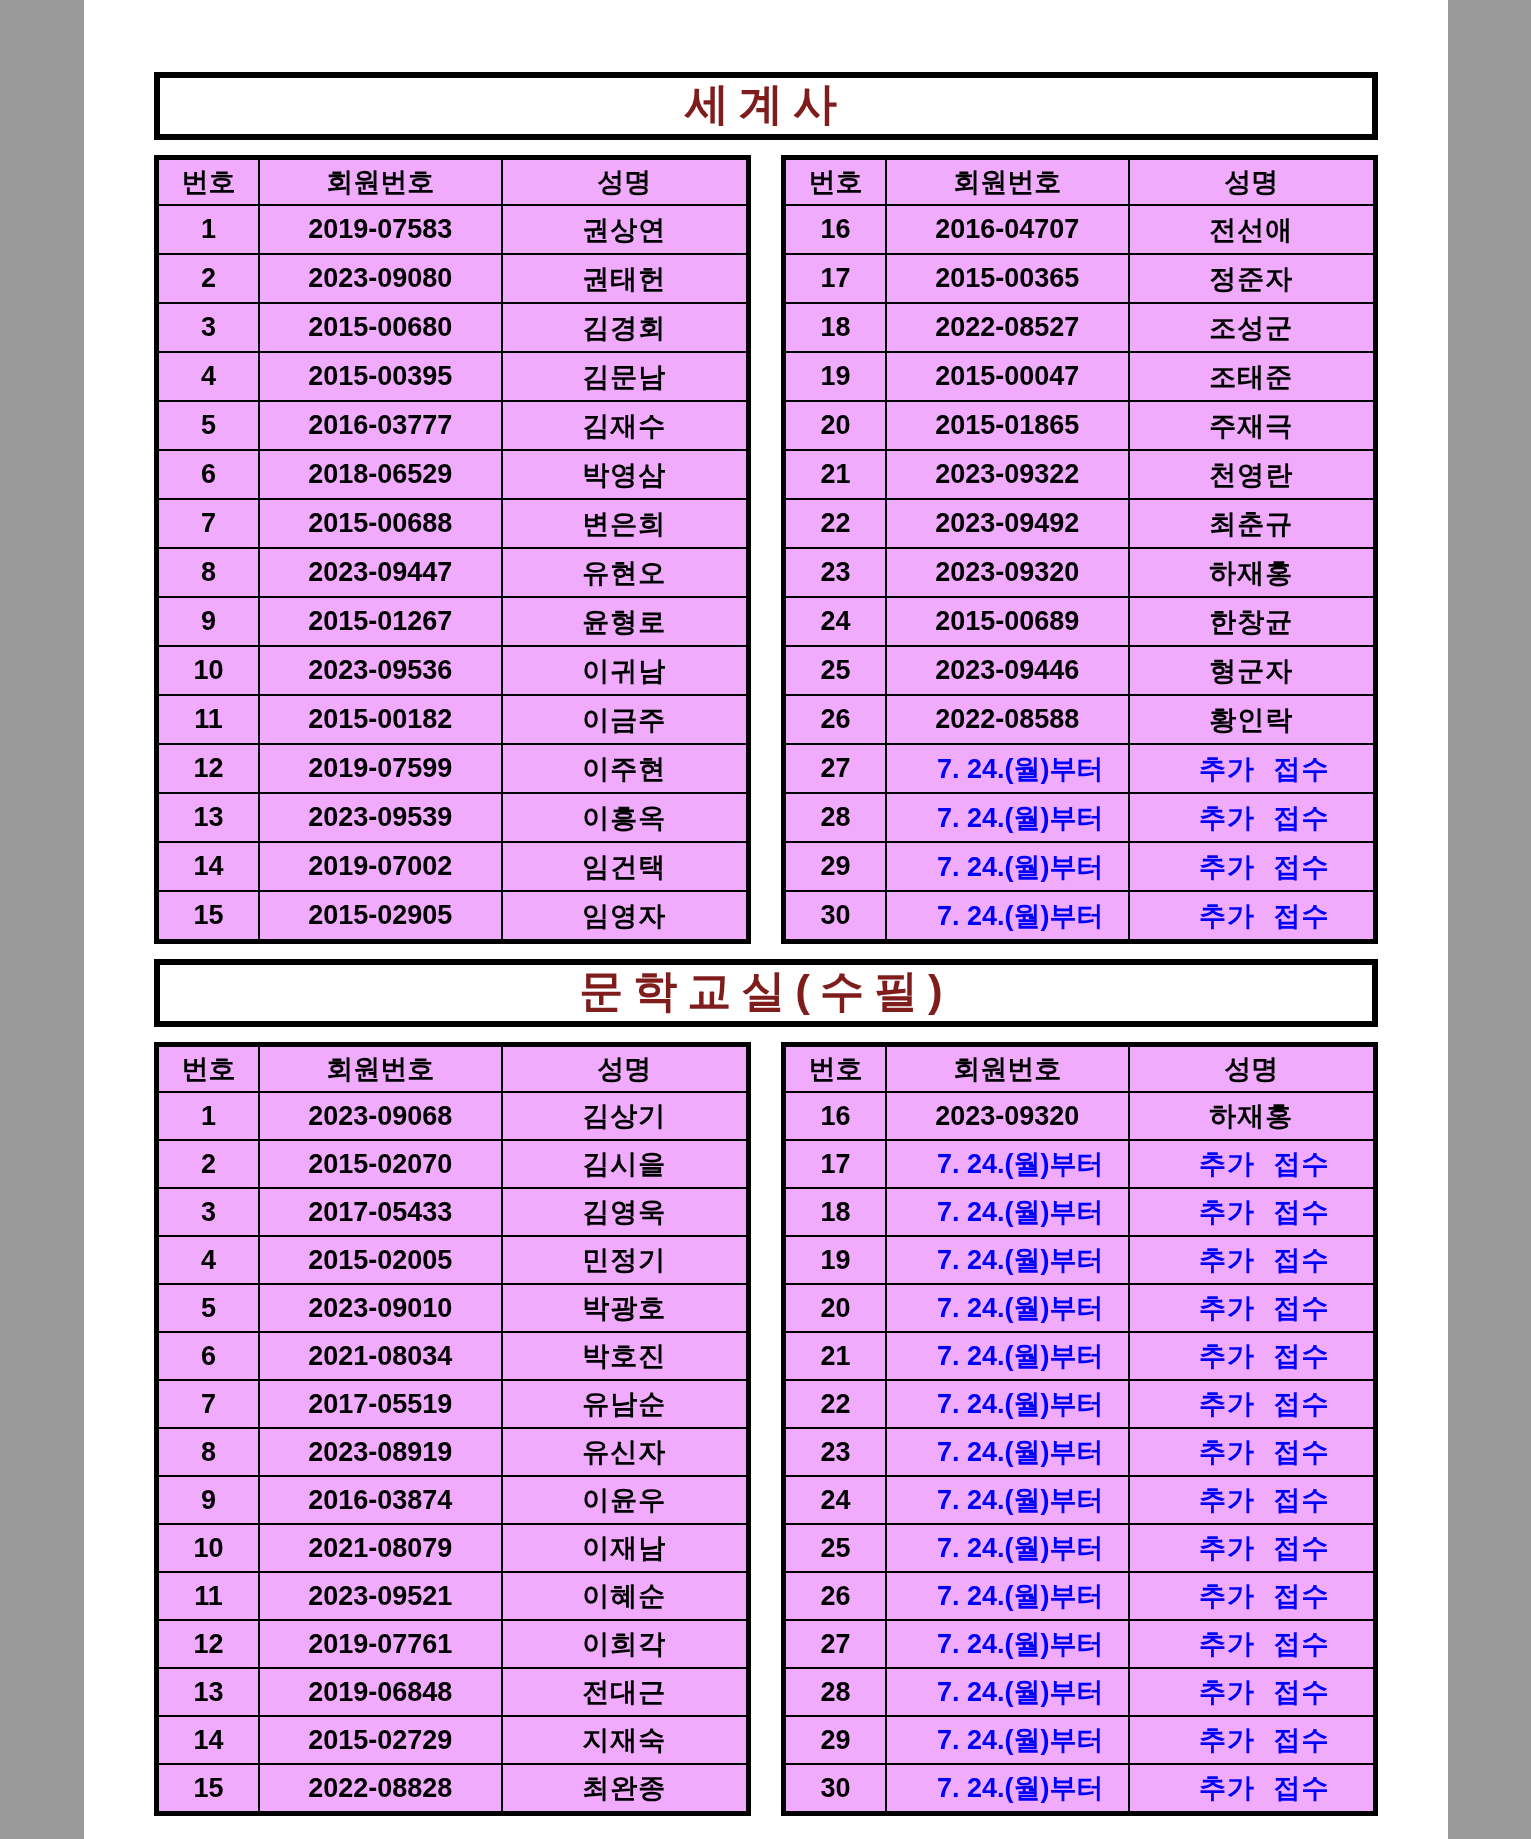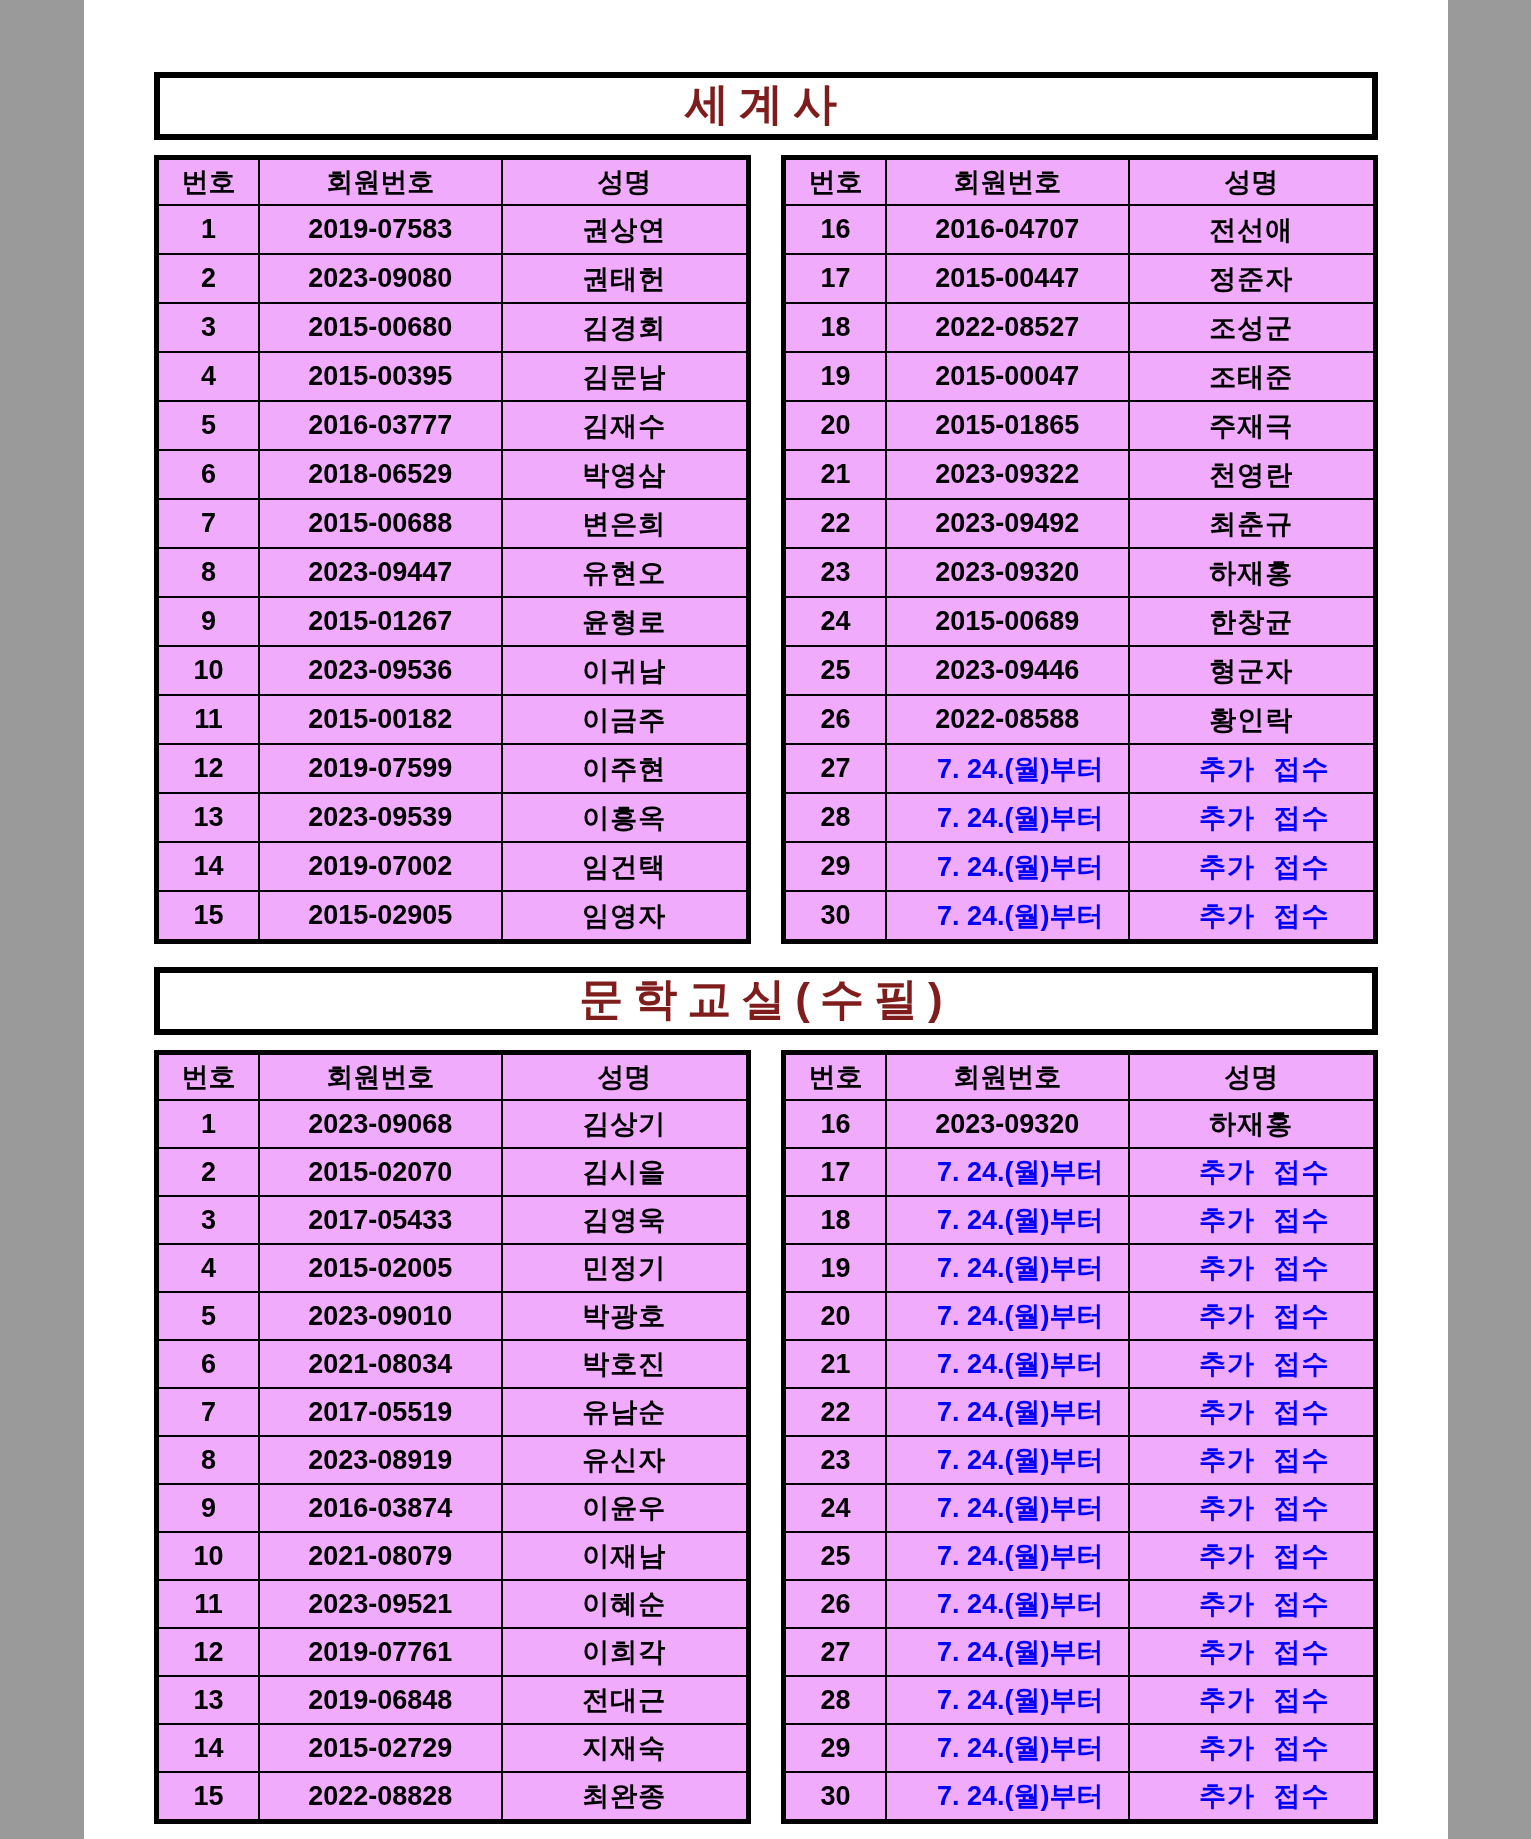--- a/index.html
+++ b/index.html
@@ -23,21 +23,21 @@
   }
 
   .title-box {
     border:6px solid #000;
     height:68px;
     box-sizing:border-box;
     display:flex; align-items:center; justify-content:center;
     background:#fff;
   }
   .title-box.first  { margin-top:72px; }
-  .title-box.second { margin-top:23px;text-align:right; }
+  .title-box.second { margin-top:15px;text-align:right; }
   .section-title {
     font-size:44px;
     letter-spacing:10px;
     color:#7f1d1d;
     white-space:nowrap;
     transform:translateY(-2px);
   }
 
   .tables { display:flex; gap:30px; margin-top:15px; }
 
@@ -189,21 +189,21 @@
           </tr>
         </thead>
         <tbody>
           <tr>
             <td class="no">16</td>
             <td class="member">2016-04707</td>
             <td class="name">전선애</td>
           </tr>
           <tr>
             <td class="no">17</td>
-            <td class="member">2015-00447</td>
+            <td class="member">2015-00365</td>
             <td class="name">정준자</td>
           </tr>
           <tr>
             <td class="no">18</td>
             <td class="member">2022-08527</td>
             <td class="name">조성군</td>
           </tr>
           <tr>
             <td class="no">19</td>
             <td class="member">2015-00047</td>

